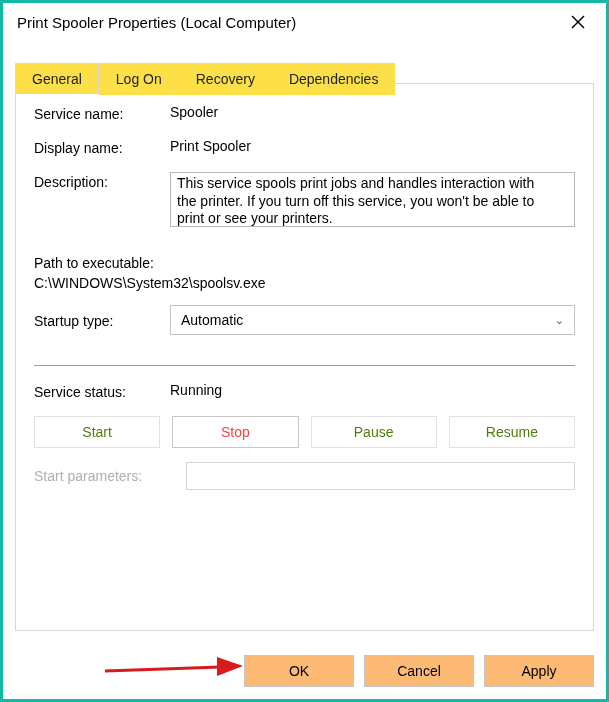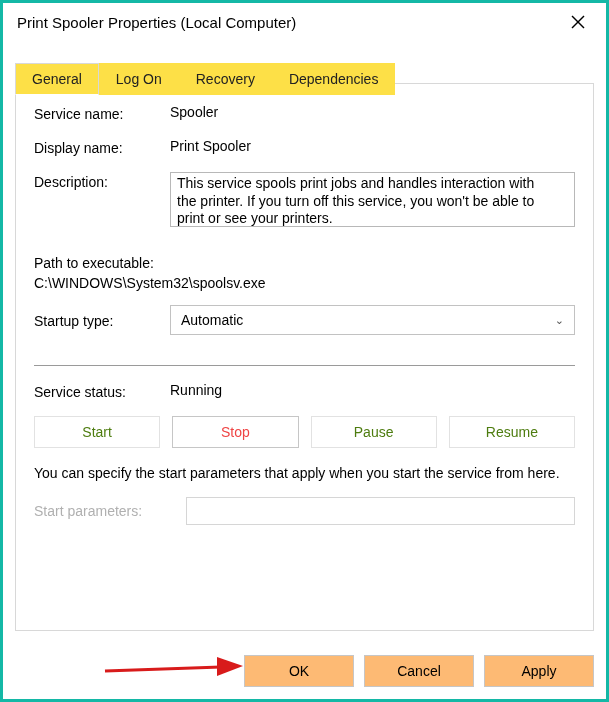--- a/index.html
+++ b/index.html
@@ -244,21 +244,20 @@
         <div class="value-col">Running</div>
       </div>
 
       <div class="btn-row">
         <div class="svc-btn disabled">Start</div>
         <div class="svc-btn">Stop</div>
         <div class="svc-btn disabled">Pause</div>
         <div class="svc-btn disabled">Resume</div>
       </div>
 
-      <div class="hint">You can specify the start parameters that apply when you start the service from here.</div>
 
       <div class="param-row">
         <div class="param-label">Start parameters:</div>
         <div class="param-input"></div>
       </div>
 
     </div>
 
   </div>
 

